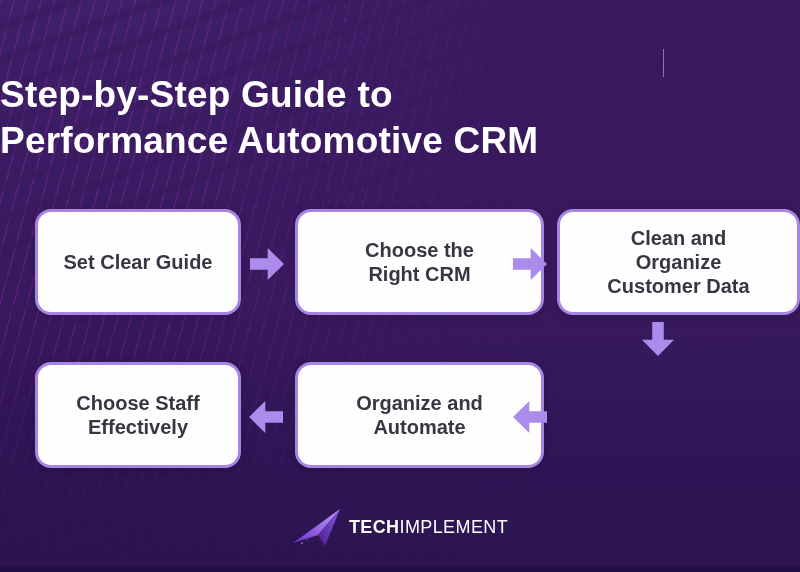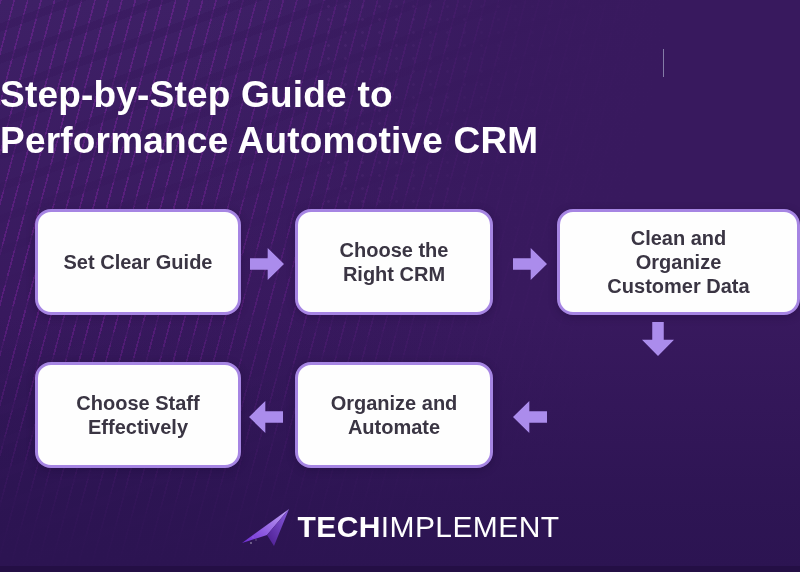--- a/index.html
+++ b/index.html
@@ -67,39 +67,39 @@
     display: flex; align-items: center; justify-content: center;
     text-align: center;
     color: #3a3543;
     font-size: 20px; font-weight: 700; line-height: 1.2;
     white-space: pre-line;
     box-shadow: 0 2px 8px rgba(15, 5, 35, 0.25);
   }
   .box-r1 { top: 209px; height: 106px; }
   .box-r2 { top: 362px; height: 106px; }
   .box-c1 { left: 35px;  width: 206px; }
-  .box-c2 { left: 295px; width: 198px; }
+  .box-c2 { left: 295px; width: 249px; }
   .box-c3 { left: 557px; width: 243px; }
 
   
   .arrow {
     position: absolute; width: 34px; height: 32px;
     background: #ab8cec;
     clip-path: polygon(0% 32%, 52% 32%, 52% 0%, 100% 50%, 52% 100%, 52% 68%, 0% 68%);
   }
   .arrow-down { transform: rotate(90deg); }
   .arrow-left { transform: rotate(180deg); }
 
   
   .logo {
     position: absolute; left: 0; top: 504px; width: 100%; height: 46px;
     display: flex; align-items: center; justify-content: center; gap: 7px;
   }
   .logo-icon { width: 50px; height: 40px; flex: 0 0 auto; }
-  .brand { color: #ffffff; font-size: 30px; letter-spacing: 0.4px; white-space: nowrap; }
+  .brand { color: #ffffff; font-size: 18px; letter-spacing: 0.4px; white-space: nowrap; }
   .brand-bold { font-weight: 700; }
   .brand-light { font-weight: 400; }
 </style>
 </head>
 <body>
 
 <div class="canvas">
 
   <div class="stripes"></div>
   <div class="stripes-dash-mask"></div>

